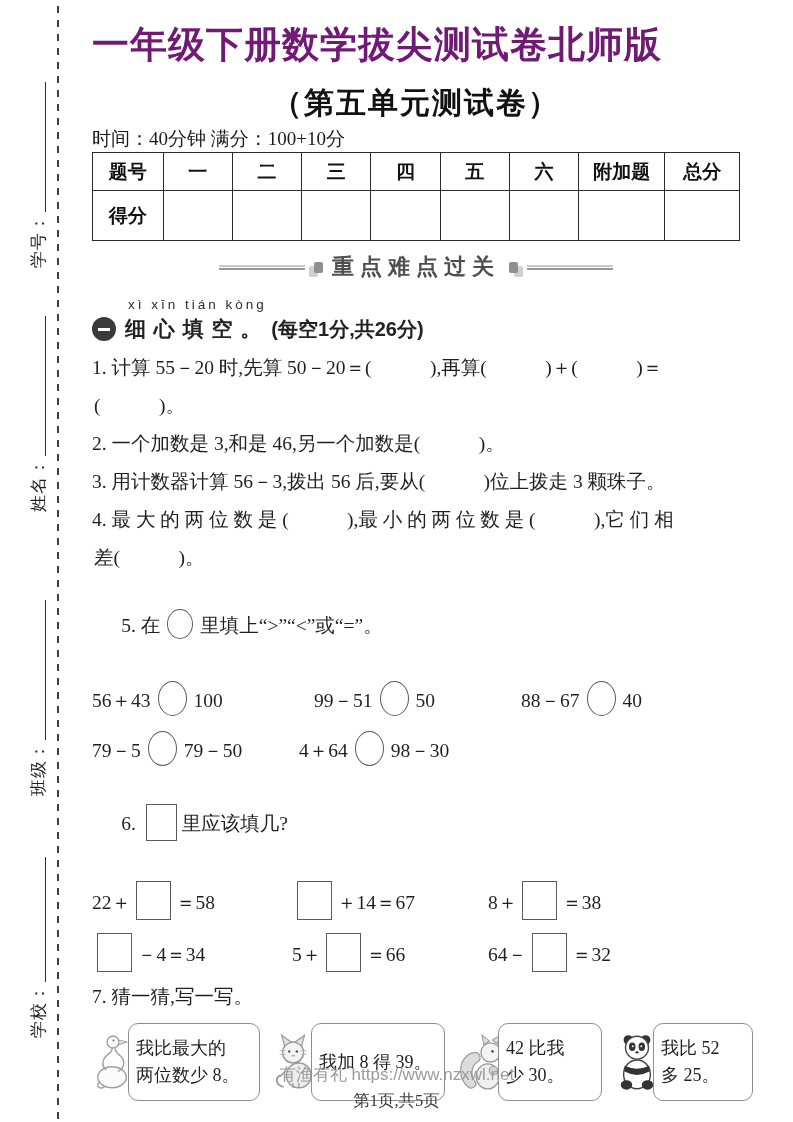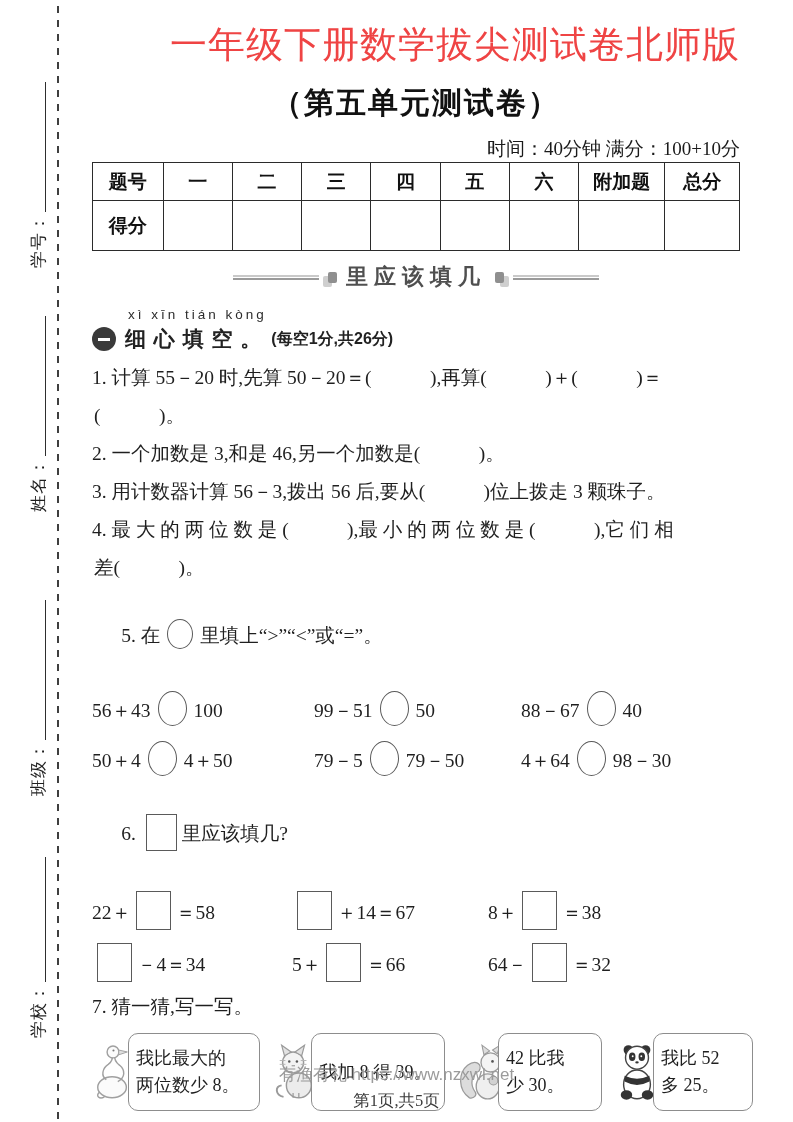--- a/index.html
+++ b/index.html
@@ -15,23 +15,23 @@
   }
   .side-unit{
     position:absolute;left:26px;width:190px;height:24px;
     transform:rotate(-90deg);transform-origin:0 0;
     display:flex;align-items:flex-end;
     font-size:17px;color:#1e1e1e;letter-spacing:1px;white-space:nowrap;
   }
   .side-unit .side-line{flex:1;border-bottom:1.6px solid #2e2e2e;margin:0 4px 4px 2px;}
   
   .page{padding:22px 53px 0 92px;}
-  .doc-title{text-align:right;font-size:37px;line-height:46px;font-weight:400;letter-spacing:1px;color:#ef4444;}
+  .doc-title{text-align:left;font-size:37px;line-height:46px;font-weight:700;letter-spacing:1px;color:#701a75;}
   .doc-subtitle{text-align:center;font-size:30px;line-height:38px;font-weight:600;letter-spacing:2px;margin-top:16px;color:#111;}
-  .info-line{margin-top:14px;text-align:right;font-size:19px;color:#1a1a1a;}
+  .info-line{margin-top:4px;text-align:left;font-size:19px;color:#1a1a1a;}
   
   .score-table{width:100%;border-collapse:collapse;table-layout:fixed;}
   .score-table td{border:1.6px solid #2b2b2b;text-align:center;font-size:19px;color:#111;font-weight:600;}
   .score-table .head-row td{height:35px;}
   .score-table .score-row td{height:47px;}
   
   .banner{margin-top:11px;display:flex;align-items:center;justify-content:center;gap:9px;}
   .banner-line{width:86px;height:5px;
     background:linear-gradient(#c9c9c9 0 2px,transparent 2px 3px,#9a9a9a 3px 5px);}
   .banner-block{width:9px;height:11px;background:#8f8f8f;border-radius:2px;display:inline-block;}
@@ -41,21 +41,21 @@
     font-size:22px;letter-spacing:6px;color:#4f4f4f;}
   
   .pinyin{margin:15px 0 0 36px;font-family:"Liberation Sans","DejaVu Sans",sans-serif;
     font-size:13.5px;color:#2c2c2c;letter-spacing:3px;}
   .sec-head{display:flex;align-items:center;gap:9px;margin-top:3px;}
   .num-badge{width:24px;height:24px;border-radius:50%;background:#3a3a3a;position:relative;flex:0 0 auto;}
   .num-badge::after{content:"";position:absolute;left:6px;right:6px;top:10.5px;height:3px;background:#fff;}
   .sec-title{font-family:"Liberation Sans","DejaVu Sans",sans-serif;font-weight:bold;
     font-size:21px;color:#222;letter-spacing:1px;}
   .sec-note{font-family:"Liberation Sans","DejaVu Sans",sans-serif;font-weight:bold;
-    font-size:16px;color:#222;}
+    font-size:20px;color:#222;}
   
   .q{font-size:19.5px;line-height:27px;color:#1f1f1f;}
   .qline{margin-top:11px;white-space:pre-wrap;}
   .indent2{padding-left:2px;}
   .cmp-circle{display:inline-block;width:27px;height:33px;border:1.3px solid #5a5a5a;
     border-radius:50%;vertical-align:-9px;margin:0 7px;}
   .cmp-circle.small{width:24px;height:28px;vertical-align:-7px;}
   .fill-box{display:inline-block;width:33px;height:37px;border:1.3px solid #5a5a5a;
     vertical-align:-11px;margin:0 5px;}
   .fill-box.small{width:29px;height:35px;}
@@ -139,21 +139,21 @@
       <td></td>
       <td></td>
       <td></td>
     </tr>
   </tbody>
     </table>
 
   <div class="banner">
     <span class="banner-line"></span>
     <span class="banner-block left"></span>
-    <span class="banner-text">里应该填几</span>
+    <span class="banner-text">重点难点过关</span>
     <span class="banner-block right"></span>
     <span class="banner-line"></span>
   </div>
 
   <div class="pinyin">xì  xīn  tián  kòng</div>
   <div class="sec-head">
     <span class="num-badge"></span>
     <span class="sec-title">细 心 填 空 。</span>
     <span class="sec-note">(每空1分,共26分)</span>
   </div>
@@ -170,21 +170,20 @@
 
     <div class="qline">
       <span>5. 在</span><span class="cmp-circle small"></span><span>里填上“&gt;”“&lt;”或“=”。</span>
     </div>
     <div class="q5-row">
       <span class="q5-col1"><span>56＋43</span><span class="cmp-circle"></span><span>100</span></span>
       <span class="q5-col2"><span>99－51</span><span class="cmp-circle"></span><span>50</span></span>
       <span><span>88－67</span><span class="cmp-circle"></span><span>40</span></span>
     </div>
     <div class="q5-row">
-      <span class="q5-col1"><span>50＋4</span><span class="cmp-circle"></span><span>4＋50</span></span>
       <span class="q5-col2"><span>79－5</span><span class="cmp-circle"></span><span>79－50</span></span>
       <span><span>4＋64</span><span class="cmp-circle"></span><span>98－30</span></span>
     </div>
 
     <div class="qline">
       <span>6.</span> <span class="fill-box small"></span><span>里应该填几?</span>
     </div>
     <div class="q6-row">
       <span class="q6-col1"><span>22＋</span><span class="fill-box"></span><span>＝58</span></span>
       <span class="q6-col2"><span></span><span class="fill-box"></span><span>＋14＝67</span></span>

